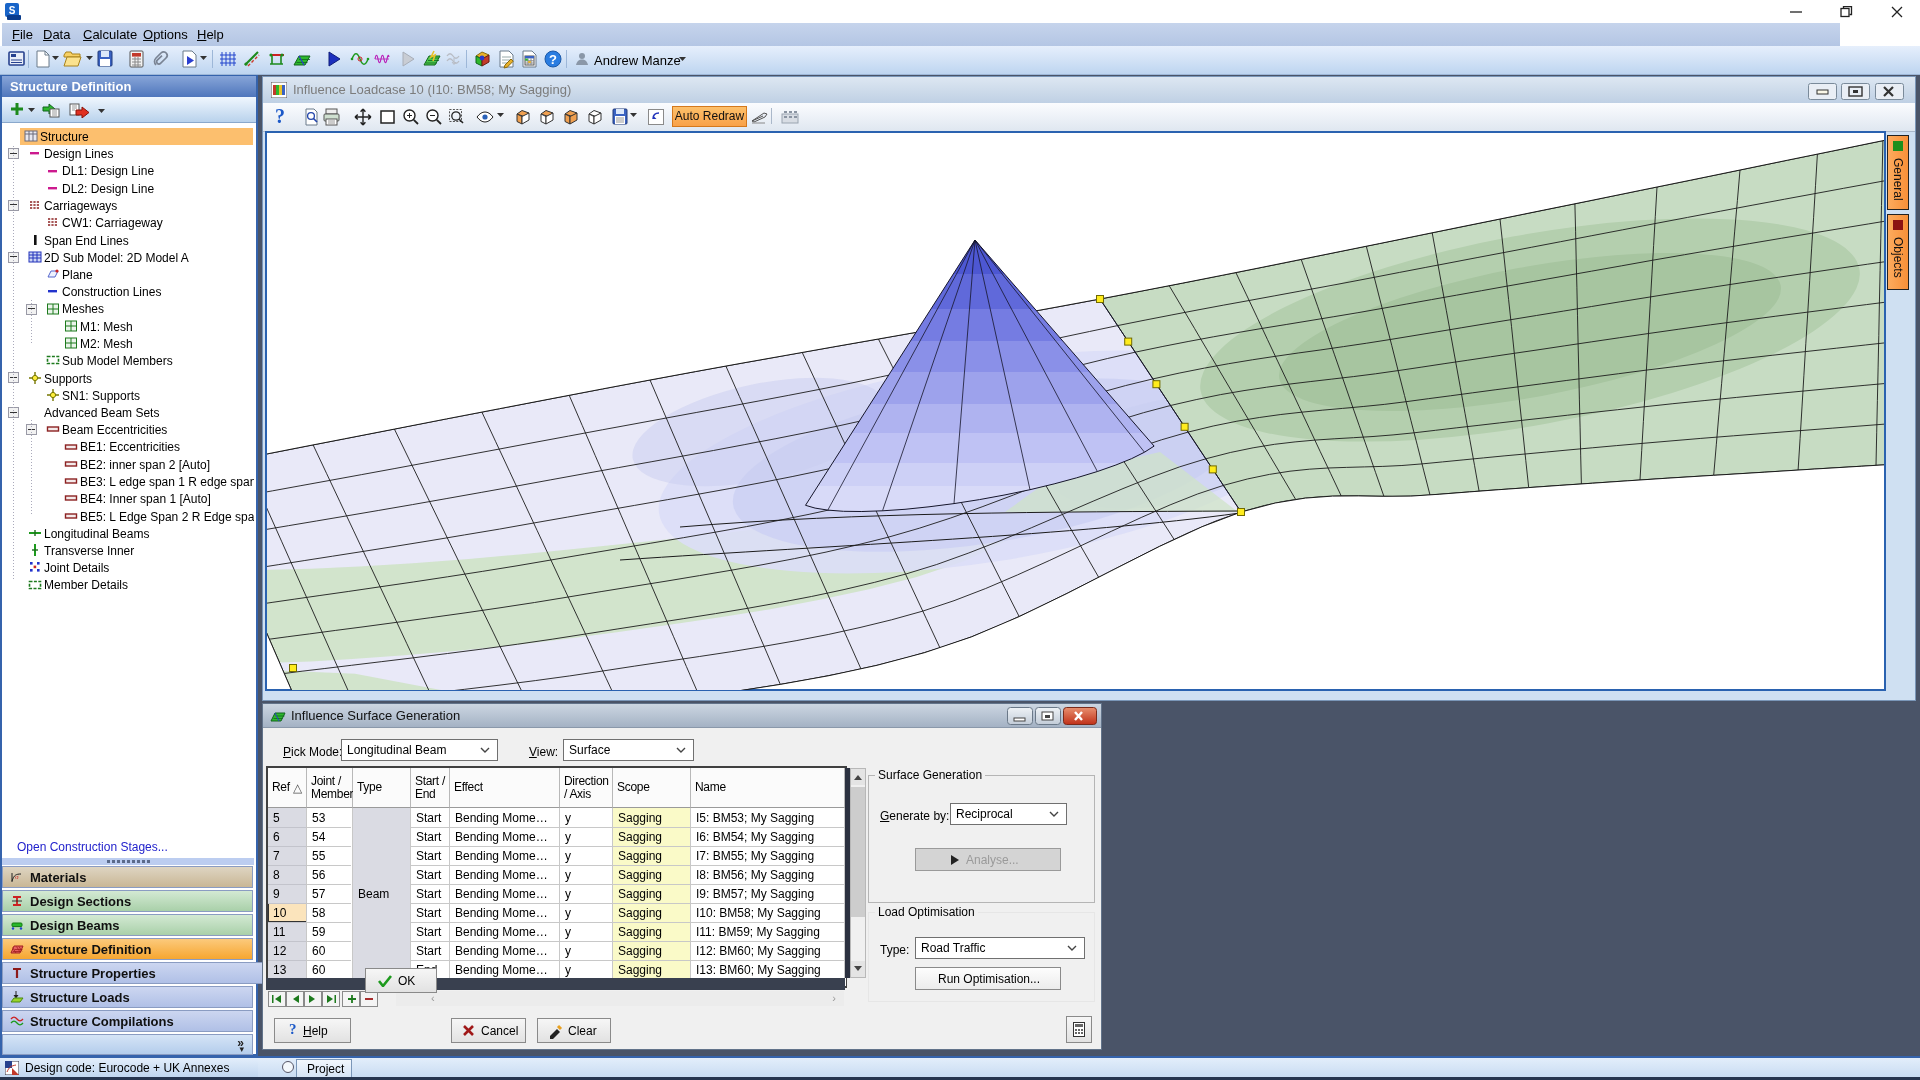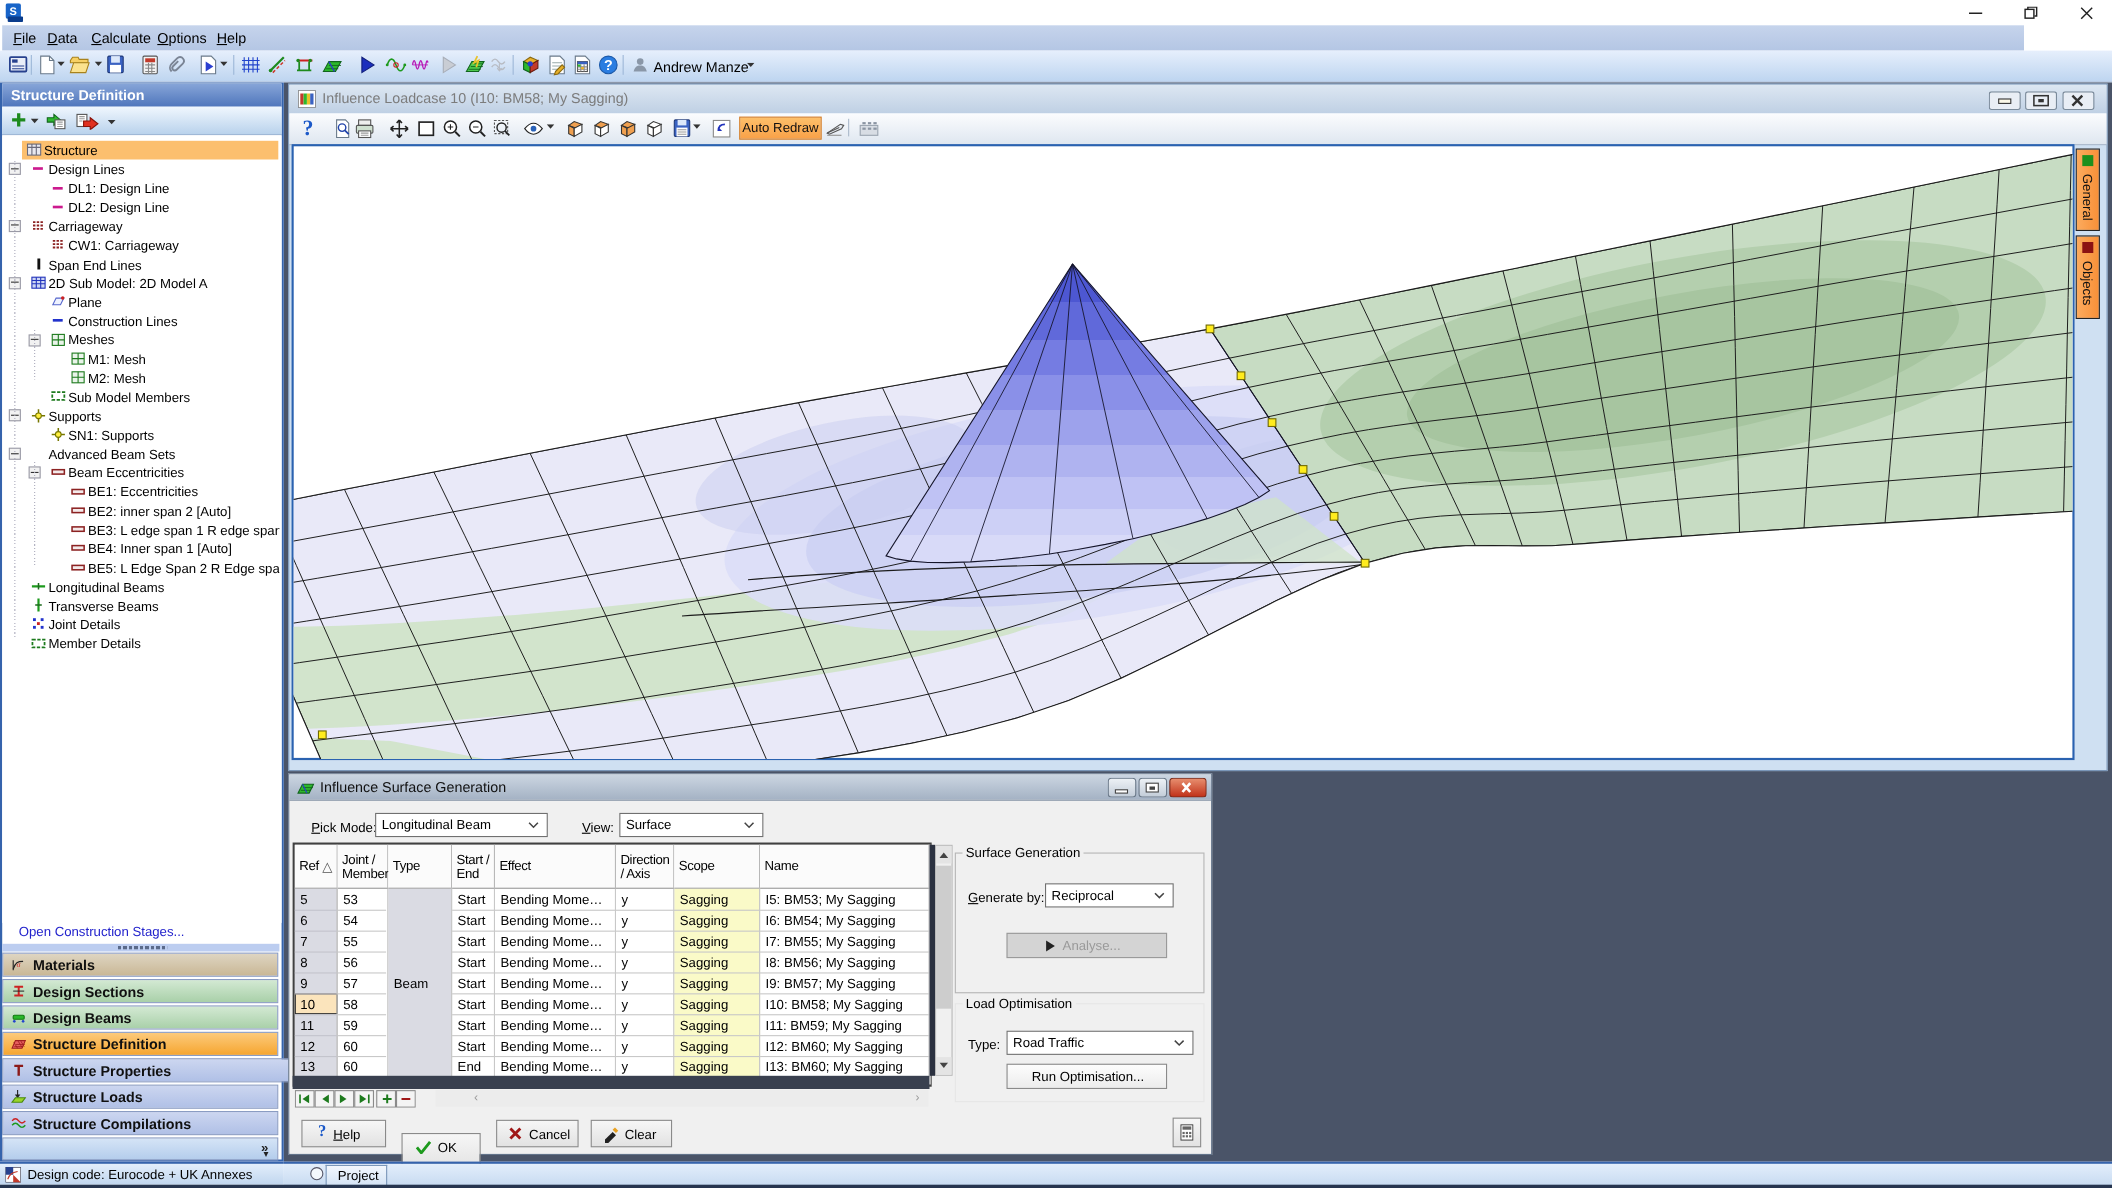--- a/index.html
+++ b/index.html
@@ -190,21 +190,21 @@
     <div class="t12" style="position:absolute;left:62px;top:164px">DL1: Design Line</div>
     <svg style="position:absolute;left:46px;top:181px" width="14" height="14" viewBox="0 0 14 14" xmlns="http://www.w3.org/2000/svg">
       <rect x="2" y="6" width="9" height="2.4" fill="#cc1a8e"></rect>
     </svg>
     <div class="t12" style="position:absolute;left:62px;top:182px">DL2: Design Line</div>
     <div style="position:absolute;left:8px;top:200px;width:11px;height:11px;background:#f2f2f2;border:1px solid #9a9aa6;box-sizing:border-box"></div>
     <div style="position:absolute;left:10px;top:204px;width:7px;height:1px;background:#333"></div>
     <svg style="position:absolute;left:28px;top:198px" width="14" height="14" viewBox="0 0 14 14" xmlns="http://www.w3.org/2000/svg">
       <path d="M2 4h9M2 7h9M2 10h9" stroke="#8c2222" stroke-width="1.6" fill="none" stroke-dasharray="2.2 1.2"></path>
     </svg>
-    <div class="t12" style="position:absolute;left:44px;top:199px">Carriageway</div>
+    <div class="t12" style="position:absolute;left:44px;top:199px">Carriageways</div>
     <svg style="position:absolute;left:46px;top:215px" width="14" height="14" viewBox="0 0 14 14" xmlns="http://www.w3.org/2000/svg">
       <path d="M2 4h9M2 7h9M2 10h9" stroke="#8c2222" stroke-width="1.6" fill="none" stroke-dasharray="2.2 1.2"></path>
     </svg>
     <div class="t12" style="position:absolute;left:62px;top:216px">CW1: Carriageway</div>
     <svg style="position:absolute;left:28px;top:233px" width="14" height="14" viewBox="0 0 14 14" xmlns="http://www.w3.org/2000/svg">
       <rect x="6" y="2" width="2.6" height="10" fill="#111"></rect>
     </svg>
     <div class="t12" style="position:absolute;left:44px;top:234px">Span End Lines</div>
     <div style="position:absolute;left:8px;top:252px;width:11px;height:11px;background:#f2f2f2;border:1px solid #9a9aa6;box-sizing:border-box"></div>
     <div style="position:absolute;left:10px;top:256px;width:7px;height:1px;background:#333"></div>
@@ -286,21 +286,21 @@
     <div class="t12" style="position:absolute;left:80px;top:510px">BE5: L Edge Span 2 R Edge span …</div>
     <svg style="position:absolute;left:28px;top:526px" width="14" height="14" viewBox="0 0 14 14" xmlns="http://www.w3.org/2000/svg">
       <path d="M1 7h12" stroke="#1d9a1d" stroke-width="2"></path>
       <path d="M7 4v6" stroke="#1d6a1d" stroke-width="1.4"></path>
     </svg>
     <div class="t12" style="position:absolute;left:44px;top:527px">Longitudinal Beams</div>
     <svg style="position:absolute;left:28px;top:543px" width="14" height="14" viewBox="0 0 14 14" xmlns="http://www.w3.org/2000/svg">
       <path d="M7 1v12" stroke="#1d9a1d" stroke-width="2"></path>
       <path d="M4 7h6" stroke="#1d6a1d" stroke-width="1.4"></path>
     </svg>
-    <div class="t12" style="position:absolute;left:44px;top:544px">Transverse Beams</div>
+    <div class="t12" style="position:absolute;left:44px;top:544px">Transverse Inner</div>
     <svg style="position:absolute;left:28px;top:560px" width="14" height="14" viewBox="0 0 14 14" xmlns="http://www.w3.org/2000/svg">
       <g fill="#2233cc">
         <rect x="2" y="2" width="2.6" height="2.6"></rect>
         <rect x="9" y="2" width="2.6" height="2.6"></rect>
         <rect x="2" y="9" width="2.6" height="2.6"></rect>
         <rect x="9" y="9" width="2.6" height="2.6"></rect>
         <rect x="5.6" y="5.6" width="2.6" height="2.6" fill="#cc2222"></rect>
       </g>
     </svg>
     <div class="t12" style="position:absolute;left:44px;top:561px">Joint Details</div>
@@ -807,21 +807,21 @@
   <div class="abs" style="left:130px;top:1px;width:448px;height:15px;background:#ececec">
     <span style="position:absolute;left:35px;top:1px;color:#999;font-size:11px">‹</span>
     <span style="position:absolute;right:8px;top:1px;color:#999;font-size:11px">›</span>
   </div>
 </div>
 
 <div class="abs" style="left:274px;top:1018px;width:77px;height:25px;background:linear-gradient(#f6f6f6,#e2e2e2);border:1px solid #8a8a8a">
   <span style="position:absolute;left:14px;top:2px;color:#1c59c8;font-weight:bold;font-size:15px;font-family:'Liberation Serif'">?</span>
   <span class="t12" style="position:absolute;left:28px;top:5px"><u>H</u>elp</span>
 </div>
-<div class="abs" style="left:365px;top:1030px;width:72px;height:35px;background:linear-gradient(#f6f6f6,#e2e2e2);border:1px solid #8a8a8a">
+<div class="abs" style="left:365px;top:968px;width:72px;height:25px;background:linear-gradient(#f6f6f6,#e2e2e2);border:1px solid #8a8a8a">
   <svg class="abs" style="left:12px;top:6px" width="14" height="12" viewBox="0 0 14 12" xmlns="http://www.w3.org/2000/svg">
       <path d="M1 6l4 5L13 1" fill="none" stroke="#1d9a1d" stroke-width="2.6"></path>
     </svg>
   <span class="t12" style="position:absolute;left:32px;top:5px">OK</span>
 </div>
 <div class="abs" style="left:451px;top:1018px;width:75px;height:25px;background:linear-gradient(#f6f6f6,#e2e2e2);border:1px solid #8a8a8a">
   <svg class="abs" style="left:10px;top:5px" width="13" height="13" viewBox="0 0 13 13" xmlns="http://www.w3.org/2000/svg">
       <path d="M2 2l9 9M11 2l-9 9" stroke="#a01818" stroke-width="2.6"></path>
     </svg>
   <span class="t12" style="position:absolute;left:29px;top:5px">Cancel</span>

